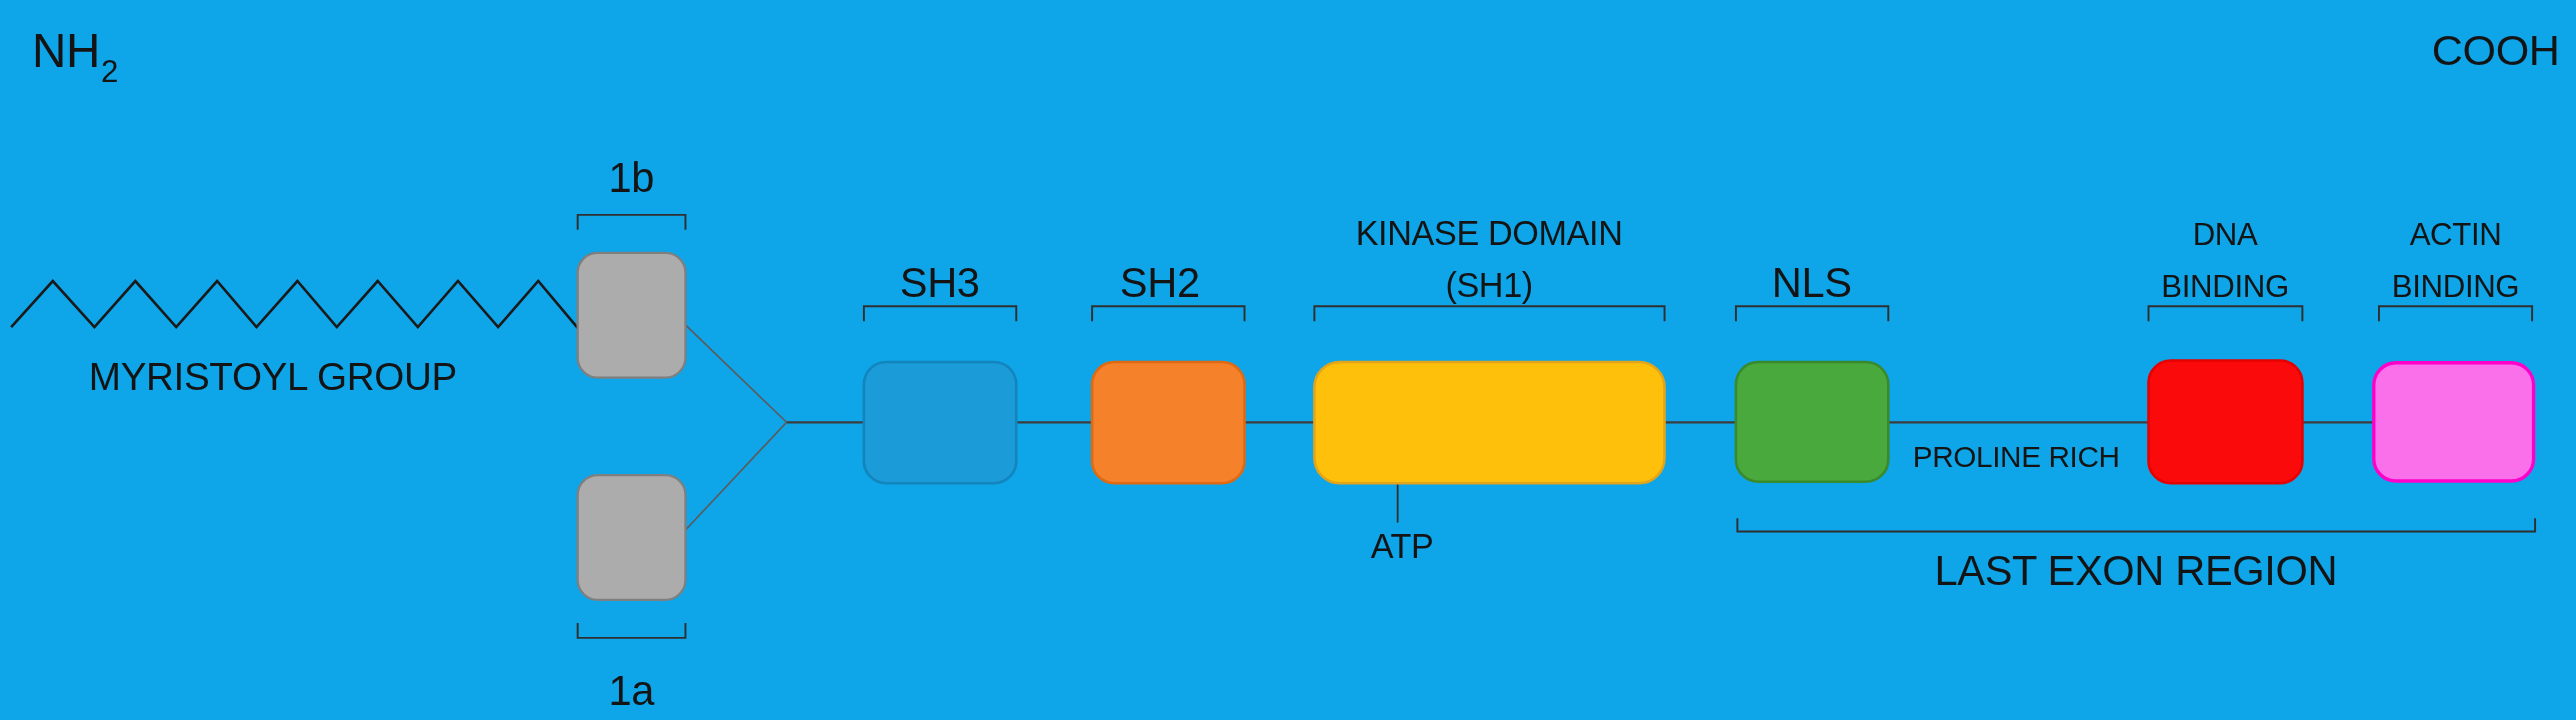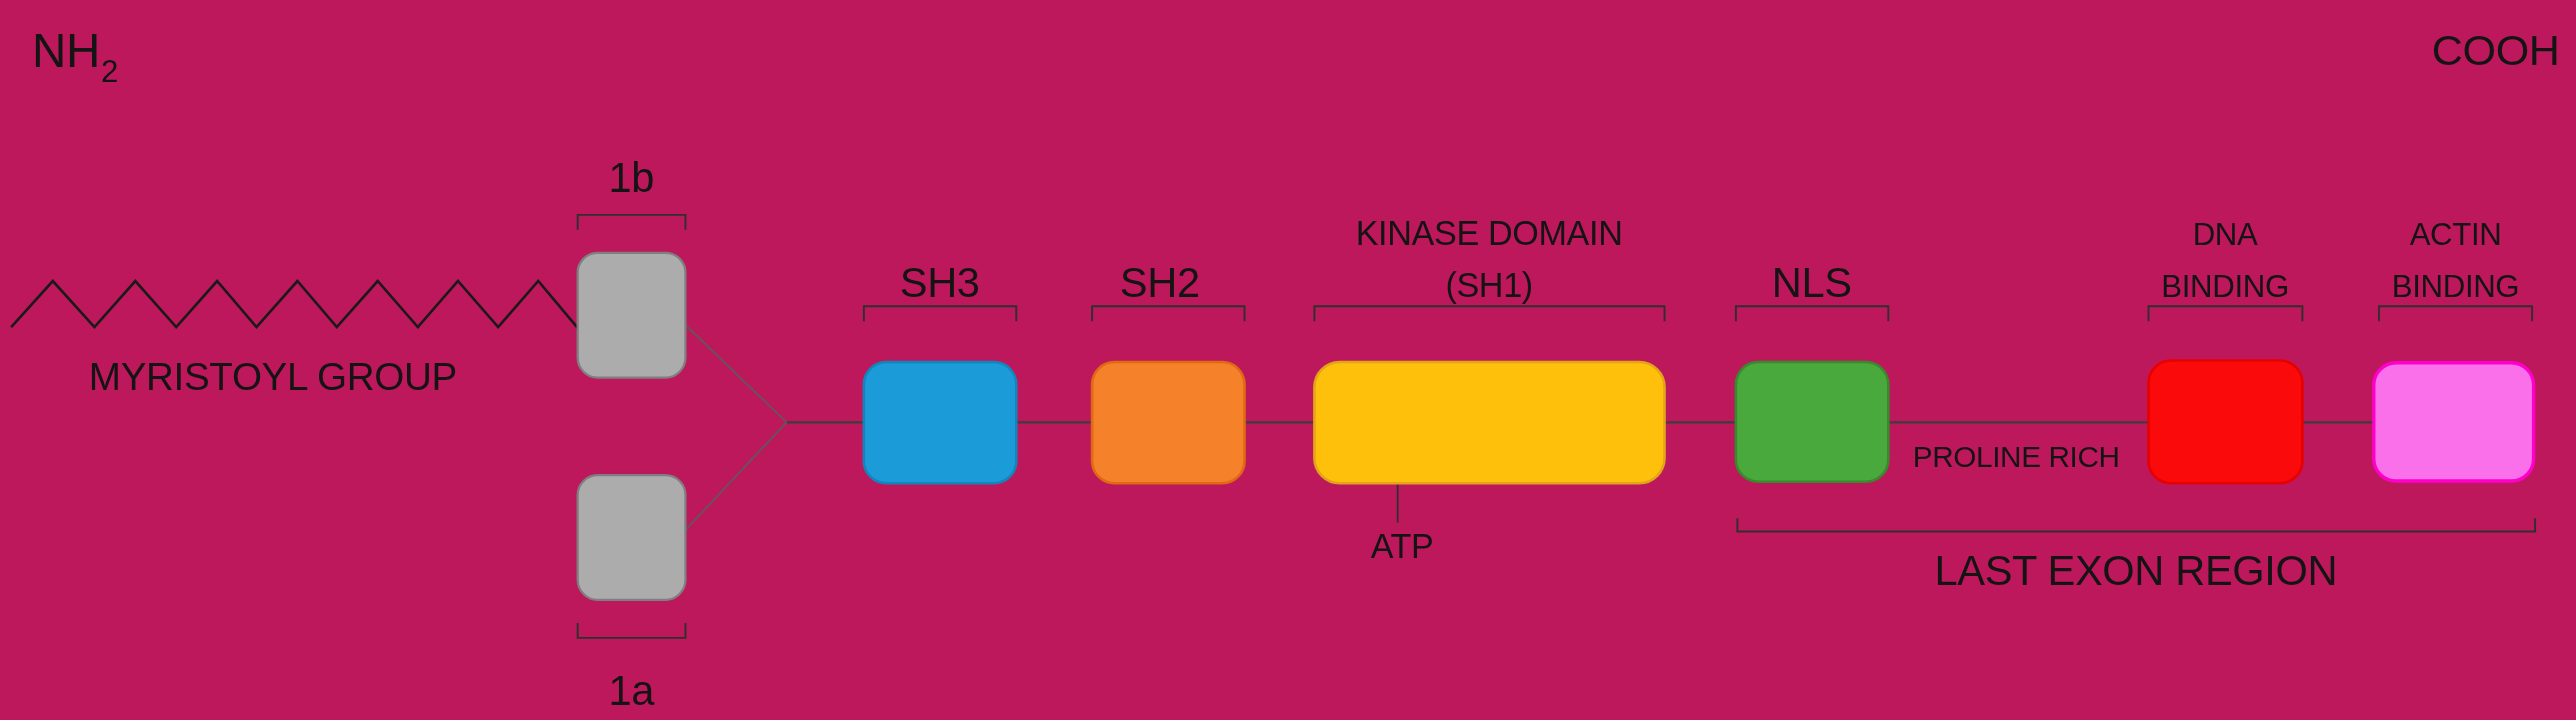--- a/index.html
+++ b/index.html
@@ -2,21 +2,21 @@
 <html style="font-size:12px"><head>
 <meta charset="utf-8">
 <style>
   html, body {
     margin: 0;
     padding: 0;
     background: #ffffff;
   }
   .figure-wrap {
     width: 100%;
-    background: #be185d;
+    background: #0ea5e9;
     text-align: center;
   }
   svg {
     display: block;
     width: 100%;
     height: auto;
     font-family: "Liberation Sans", sans-serif;
   }
   svg text {
     fill: #141414;

